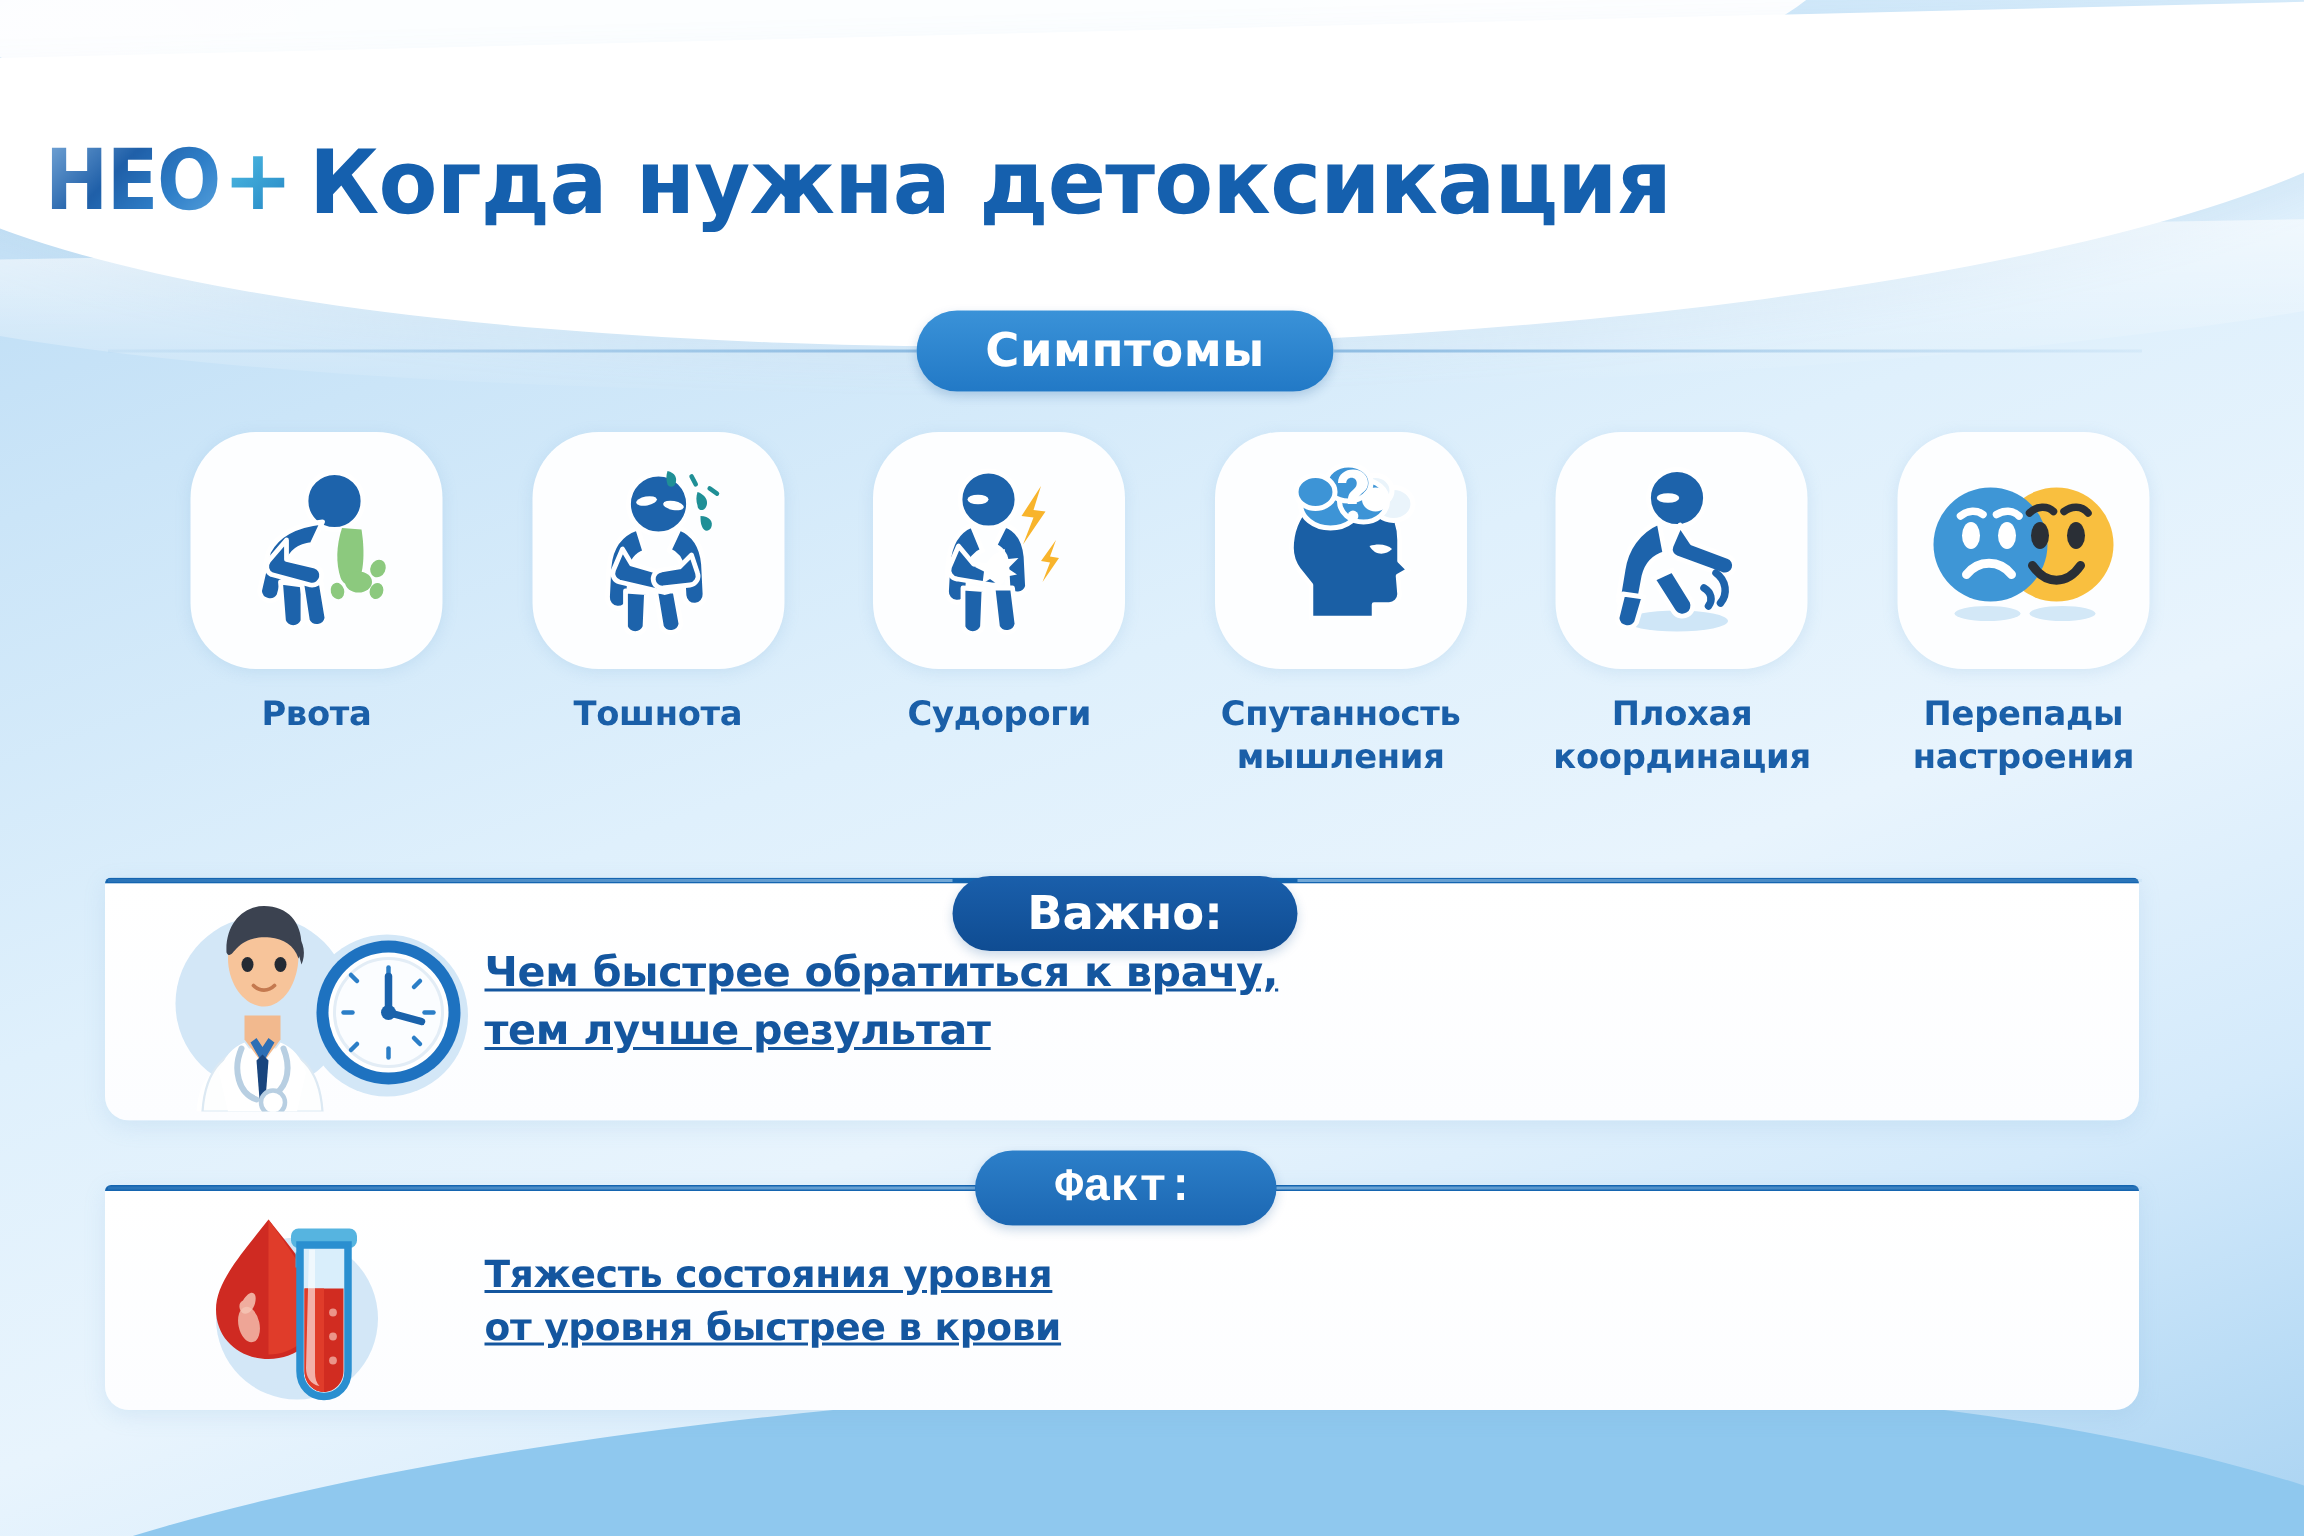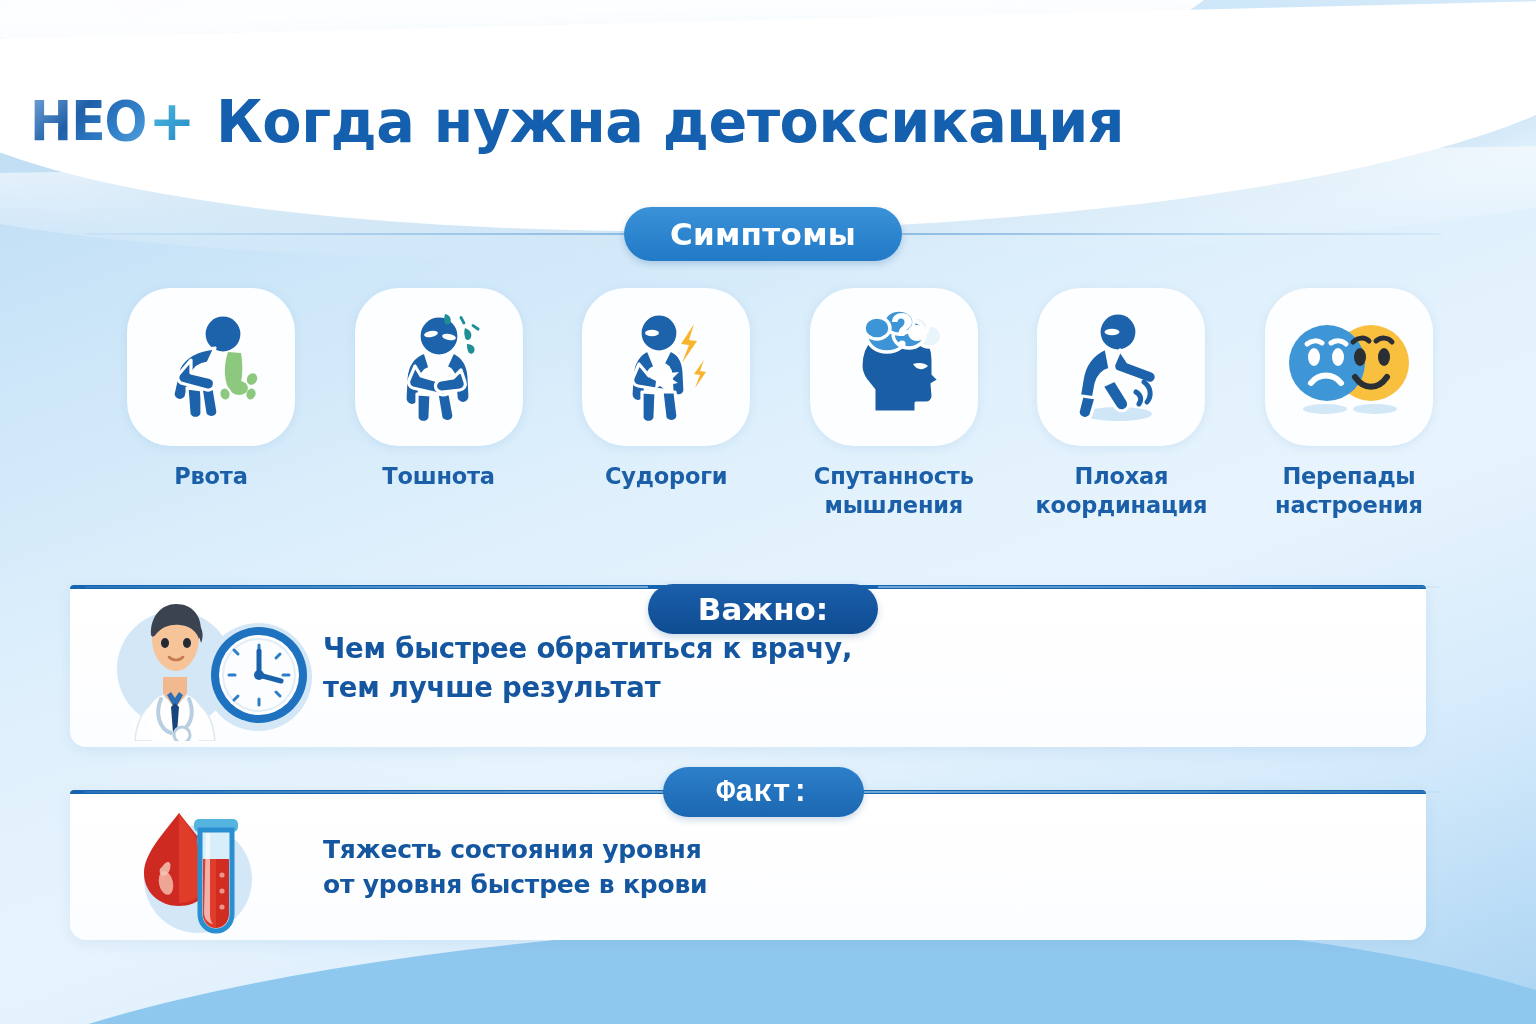--- a/index.html
+++ b/index.html
@@ -51,21 +51,21 @@
     opacity:.85;
   }
   .bg-left-glow{
     position:absolute;left:-4%;top:-4%;width:26%;height:26%;
     background:radial-gradient(ellipse at 30% 30%, rgba(255,255,255,.35), rgba(255,255,255,0) 70%);
   }
 
   
   .header{
     position:absolute;left:0;top:78px;width:100%;height:86px;
-    display:flex;align-items:center;gap:22px;padding-left:30px;
+    display:flex;align-items:center;gap:12px;padding-left:30px;
   }
   .logo{
     display:flex;align-items:center;
     font-size:56px;font-weight:bold;letter-spacing:-1px;
     line-height:1;
   }
   .logo .g1{
     background:linear-gradient(135deg,#78a8d8 0%,#1f5fa8 40%,#2f7fc8 70%,#5aa3dd 100%);
     -webkit-background-clip:text;background-clip:text;color:transparent;
     font-family:"DejaVu Sans", sans-serif;
@@ -82,21 +82,21 @@
     font-family:"DejaVu Sans", sans-serif;
     font-size:59px;font-weight:bold;
     color:#1560ae;
     letter-spacing:-.5px;
     text-shadow:1px 1px 0 rgba(255,255,255,.5);
     transform:scaleX(.97);
     transform-origin:left center;
   }
 
   
-  .sec-head{position:absolute;left:85px;width:1356px;height:54px;display:flex;align-items:center;}
+  .sec-head{position:absolute;left:72px;width:1356px;height:54px;display:flex;align-items:center;}
   .rule{flex:1;height:2px;background:linear-gradient(90deg,rgba(150,195,230,.15),rgba(130,180,222,.85));}
   .rule.right{background:linear-gradient(90deg,rgba(130,180,222,.85),rgba(150,195,230,.15));}
   .pill{
     border-radius:27px;
     color:#fff;
     font-family:"DejaVu Sans", sans-serif;
     font-weight:bold;
     display:flex;align-items:center;justify-content:center;
     box-shadow:0 3px 7px rgba(20,80,150,.22);
     white-space:nowrap;
@@ -132,21 +132,21 @@
     background:linear-gradient(180deg,#ffffff,#fcfdff);
     border-top:4px solid #1565b0;
     border-radius:4px 4px 16px 16px;
     box-shadow:0 4px 14px rgba(120,170,212,.17);
   }
   .info-inner{display:flex;align-items:center;height:100%;padding-left:38px;}
   .info-art{width:215px;flex:0 0 215px;display:flex;align-items:center;justify-content:center;}
   .info-text{
     font-family:"DejaVu Sans", sans-serif;
     font-weight:bold;color:#14569f;
-    line-height:1.42;letter-spacing:-.2px;
+    line-height:1.42;letter-spacing:-.2px;text-decoration:underline;
   }
   .info-text .l{display:block;}
   #card-important .info-text{font-size:27.5px;}
   #card-fact .info-text{font-size:25px;}
 </style>
 </head>
 <body>
 
 <div class="bg-root">
   <div class="bg-base"></div>

